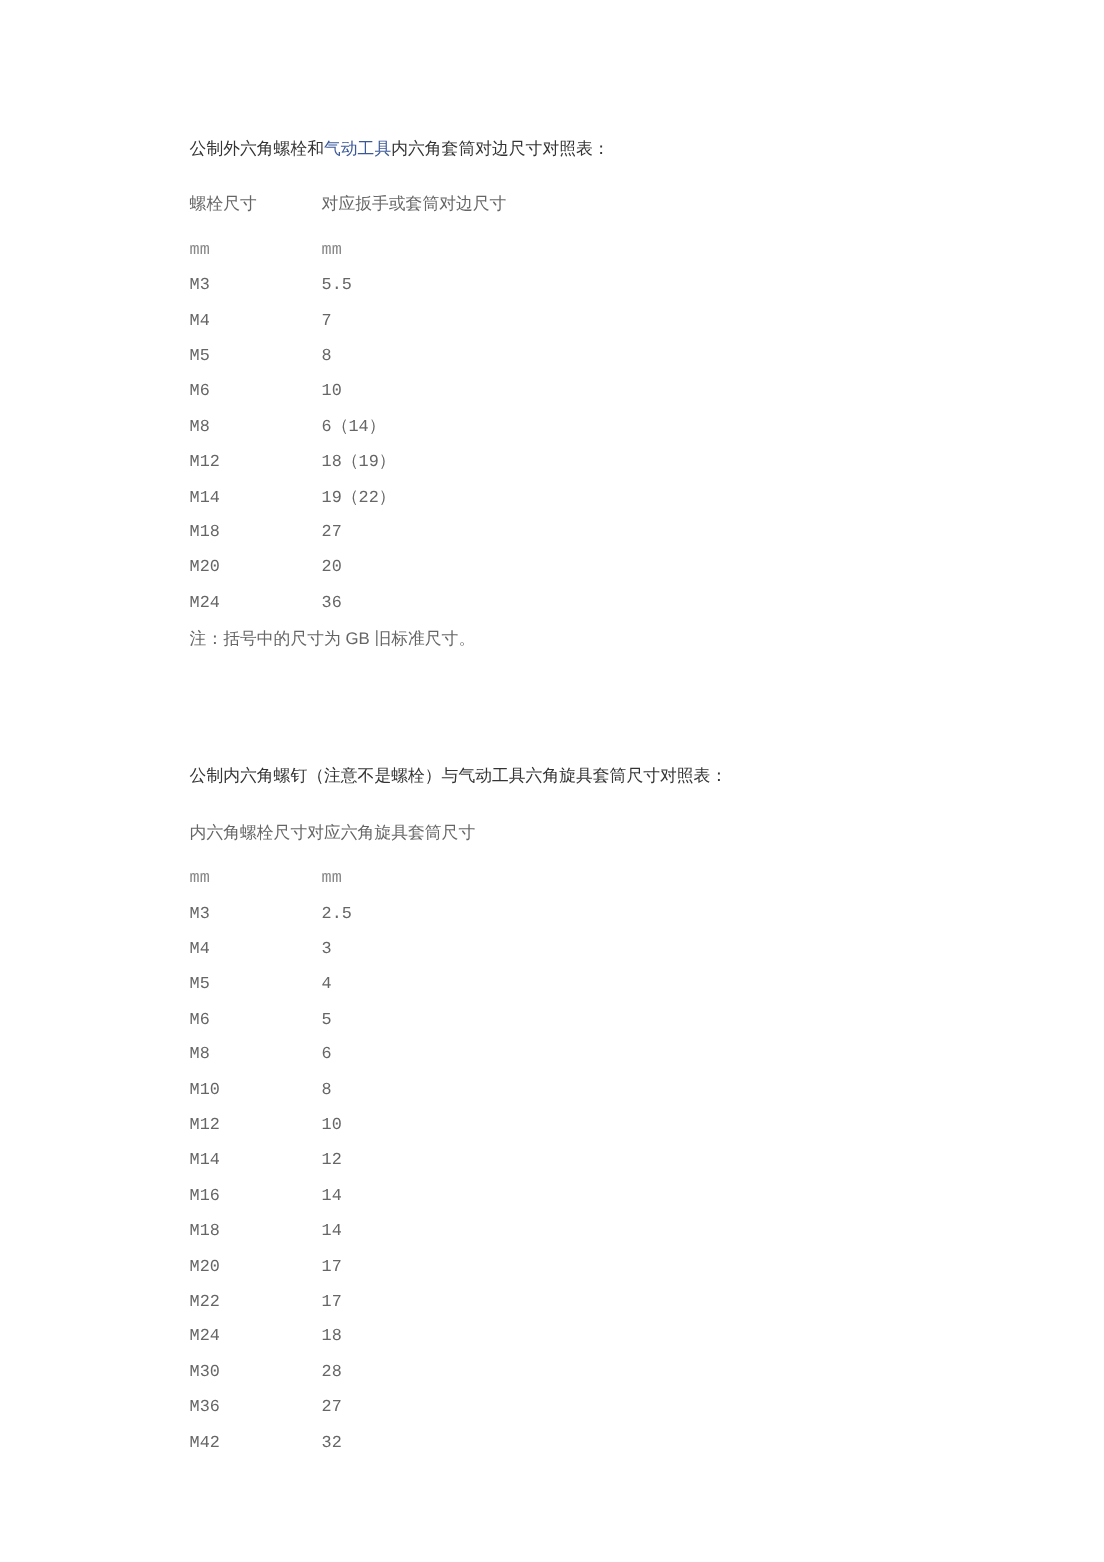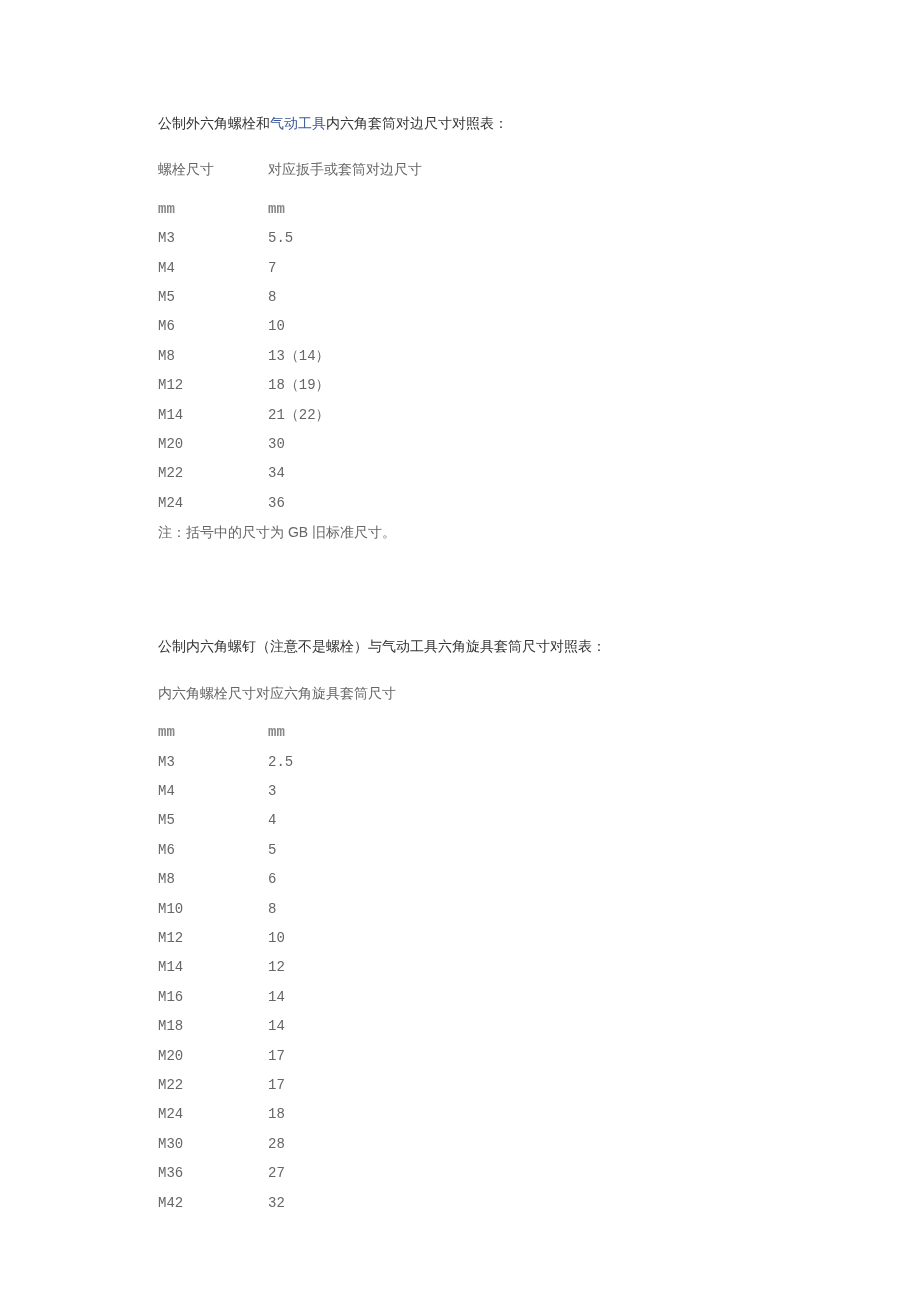--- a/index.html
+++ b/index.html
@@ -23,21 +23,21 @@
       margin-bottom: 14px;
     }
     .data-row {
       color: #666;
       line-height: 2.1;
       font-family: "Courier New", Consolas, monospace;
       font-size: 14px;
     }
     .col1 { display: inline-block; width: 110px; }
     .col2 { display: inline-block; }
-    .unit-hdr { font-weight: bold; color: #888; }
+    .unit-hdr { font-weight: normal; color: #888; }
     .note { color: #666; line-height: 2.1; }
     .section2 { margin-top: 88px; }
     .chart-table { margin-top: 6px; }
   </style>
 </head>
 <body>
 
 <div class="title">
   <span>公制外六角螺栓和</span><span class="link">气动工具</span><span>内六角套筒对边尺寸对照表：</span>
 </div>
@@ -48,25 +48,25 @@
 
 <div class="chart-table">
   <div class="data-row">
     <span class="col1 unit-hdr">mm</span><span class="col2 unit-hdr">mm</span>
   </div>
   <div id="table1-body">
       <div class="data-row"><span class="col1">M3</span><span class="col2">5.5</span></div>
       <div class="data-row"><span class="col1">M4</span><span class="col2">7</span></div>
       <div class="data-row"><span class="col1">M5</span><span class="col2">8</span></div>
       <div class="data-row"><span class="col1">M6</span><span class="col2">10</span></div>
-      <div class="data-row"><span class="col1">M8</span><span class="col2">13（14）</span></div>
+      <div class="data-row"><span class="col1">M8</span><span class="col2">6（14）</span></div>
       <div class="data-row"><span class="col1">M12</span><span class="col2">18（19）</span></div>
-      <div class="data-row"><span class="col1">M14</span><span class="col2">21（22）</span></div>
-      <div class="data-row"><span class="col1">M20</span><span class="col2">30</span></div>
-      <div class="data-row"><span class="col1">M22</span><span class="col2">34</span></div>
+      <div class="data-row"><span class="col1">M14</span><span class="col2">19（22）</span></div>
+      <div class="data-row"><span class="col1">M18</span><span class="col2">27</span></div>
+      <div class="data-row"><span class="col1">M20</span><span class="col2">20</span></div>
       <div class="data-row"><span class="col1">M24</span><span class="col2">36</span></div>
     </div>
 </div>
 
 <div class="note">注：括号中的尺寸为 GB 旧标准尺寸。</div>
 
 <div class="section2">
   <div class="title">公制内六角螺钉（注意不是螺栓）与气动工具六角旋具套筒尺寸对照表：</div>
 
   <div class="header-row">

